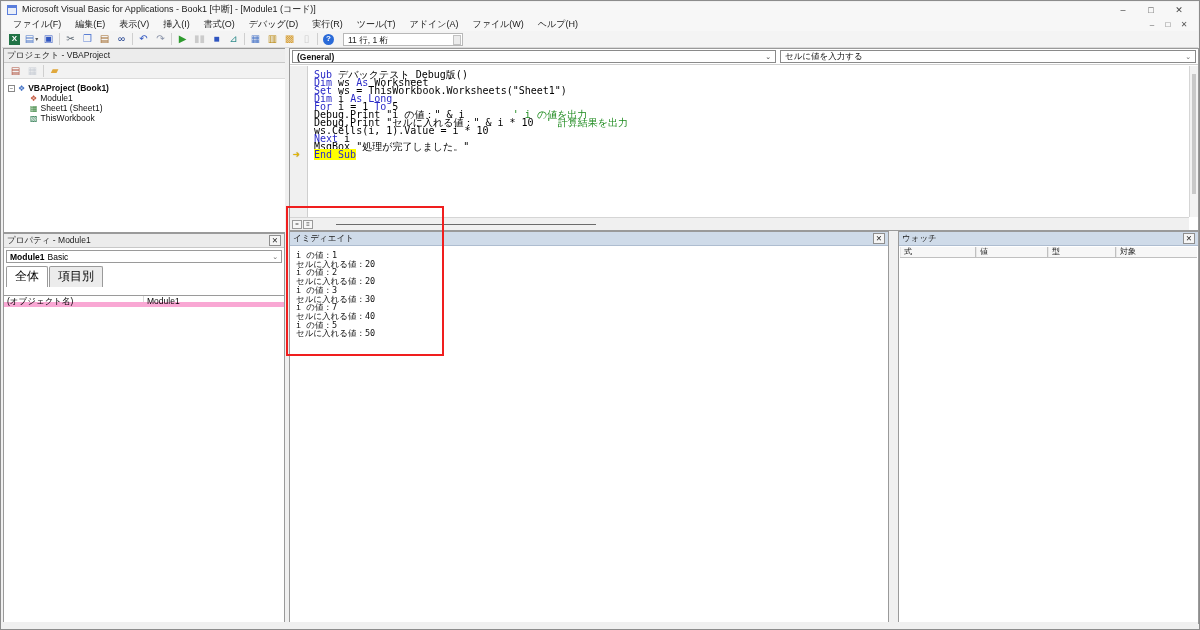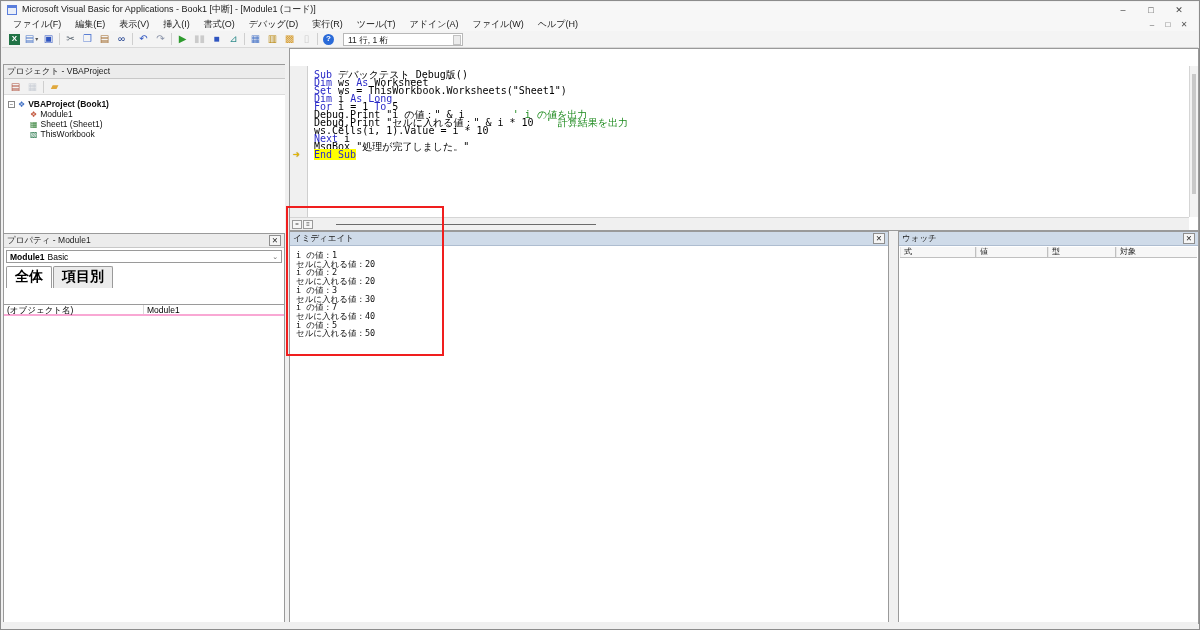--- a/index.html
+++ b/index.html
@@ -37,45 +37,45 @@
 
   
   .panel { position:absolute; background:#fff; border:1px solid #9a9a9a; }
   .panel-title { height:14px; background:#ececec; border-bottom:1px solid #c8c8c8; display:flex;
                  align-items:center; font-size:8.5px; color:#222; padding:0 3px; }
   .panel-title.blue { background:#cfdbe9; border-bottom:1px solid #aebdd0; }
   .x-btn { margin-left:auto; width:12px; height:11px; border:1px solid #8f8f8f; background:#f5f5f5;
            font-size:7.5px; color:#222; text-align:center; line-height:10px; }
 
   
-  #project-panel { left:2px; top:47px; width:340px; height:185px;margin-top:16px; }
+  #project-panel { left:2px; top:47px; width:340px; height:185px; }
   .proj-toolbar { height:16px; background:#f2f2f2; border-bottom:1px solid #dcdcdc; display:flex;
                   align-items:center; padding-left:3px; position:relative; }
   .proj-grip { position:absolute; right:-1px; top:0px; width:8px; height:15px; background:#f0f0f0;
                border:1px solid #cfcfcf; font-size:5px; color:#888; text-align:center; line-height:6px; }
   .tree { padding:4px 0 0 4px; font-size:8.5px; color:#111; }
   .tree-row { height:10px; display:flex; align-items:center; white-space:nowrap; }
   .tree-row .expander { width:7px; height:7px; border:1px solid #888; background:#fff; font-size:6px;
                         line-height:5px; text-align:center; color:#333; margin-right:3px; }
   .tree-row.lvl1 { padding-left:22px; }
   .tree-ico { font-size:8px; margin-right:3px; }
   .tree-label.bold { font-weight:bold; }
 
   
   #properties-panel { left:2px; top:232px; width:282px; height:391px; }
   .prop-combo { height:13px; border:1px solid #9a9a9a; margin:2px 2px 0 2px; background:#fff;
                 font-size:8.5px; display:flex; align-items:center; padding:0 3px; }
   .prop-combo b { margin-right:3px; }
   .combo-chevron { margin-left:auto; font-size:7px; color:#666; }
-  .prop-tabs { display:flex; margin:3px 0 16px 2px; font-size:14px;font-weight:bold; }
+  .prop-tabs { display:flex; margin:3px 0 8px 2px; font-size:12px; }
   .prop-tab { padding:1px 8px 2px 8px; border:1px solid #9a9a9a; border-bottom:none; background:#ececec;
               margin-right:1px; border-radius:2px 2px 0 0; }
   .prop-tab.active { background:#fff; position:relative; z-index:2; }
   .prop-grid { border-top:1px solid #9a9a9a; font-size:8.5px; }
-  .prop-row { display:flex; height:11px; border-bottom:2px solid #f9a8d4; }
+  .prop-row { display:flex; height:11px; border-bottom:5px solid #f9a8d4; }
   .prop-name { width:140px; border-right:1px solid #d9d9d9; padding:0 3px; line-height:11px; }
   .prop-value { flex:1; padding:0 3px; line-height:11px; }
 
   
   #code-window { left:288px; top:47px; width:910px; height:183px; border:1px solid #9a9a9a; background:#fff; position:absolute; }
   .combo-row { height:16px; display:flex; align-items:center; padding:1px 2px; gap:4px;
                border-bottom:1px solid #d0d0d0; background:#fff; }
   .code-combo { height:13px; border:1px solid #8a8a8a; background:#fff; font-size:8.5px; display:flex;
                 align-items:center; padding:0 4px; color:#111; }
   .code-combo.left { width:484px; font-weight:bold; }
@@ -278,20 +278,30 @@
       </div>
     <div class="prop-grid" id="prop-grid">
         <div class="prop-row">
           <span class="prop-name">(オブジェクト名)</span>
           <span class="prop-value">Module1</span>
         </div>
       </div>
   </div>
 
   <div id="code-window">
+    <div class="combo-row">
+      <span class="code-combo left">
+        <span>(General)</span>
+        <span class="combo-chevron">⌄</span>
+      </span>
+      <span class="code-combo right">
+        <span>セルに値を入力する</span>
+        <span class="combo-chevron">⌄</span>
+      </span>
+    </div>
     <div class="code-area">
       <div class="code-margin"></div>
       <span class="exec-arrow" id="exec-arrow" style="top: 84px;">➔</span>
       <div class="code-text" id="code-text"><div class="code-line"><span class="k">Sub </span><span>デバックテスト_Debug版()</span></div><div class="code-line"><span class="k">Dim </span><span>ws </span><span class="k">As </span><span>Worksheet</span></div><div class="code-line"><span class="k">Set </span><span>ws = ThisWorkbook.Worksheets("Sheet1")</span></div><div class="code-line"><span class="k">Dim </span><span>i </span><span class="k">As </span><span class="k">Long</span></div><div class="code-line"><span class="k">For </span><span>i = 1 </span><span class="k">To </span><span>5</span></div><div class="code-line"><span>Debug.Print "i の値：" &amp; i        </span><span class="c">' i の値を出力</span></div><div class="code-line"><span>Debug.Print "セルに入れる値：" &amp; i * 10  </span><span class="c">' 計算結果を出力</span></div><div class="code-line"><span>ws.Cells(i, 1).Value = i * 10</span></div><div class="code-line"><span class="k">Next </span><span>i</span></div><div class="code-line"><span>MsgBox "処理が完了しました。"</span></div><div class="code-line"><span class="hl"><span class="k">End Sub</span></span></div></div>
     </div>
     <div class="code-vscroll">
       <div class="code-vthumb"></div>
     </div>
     <div class="code-bottombar">
       <span id="view-buttons" style="display:flex;">

